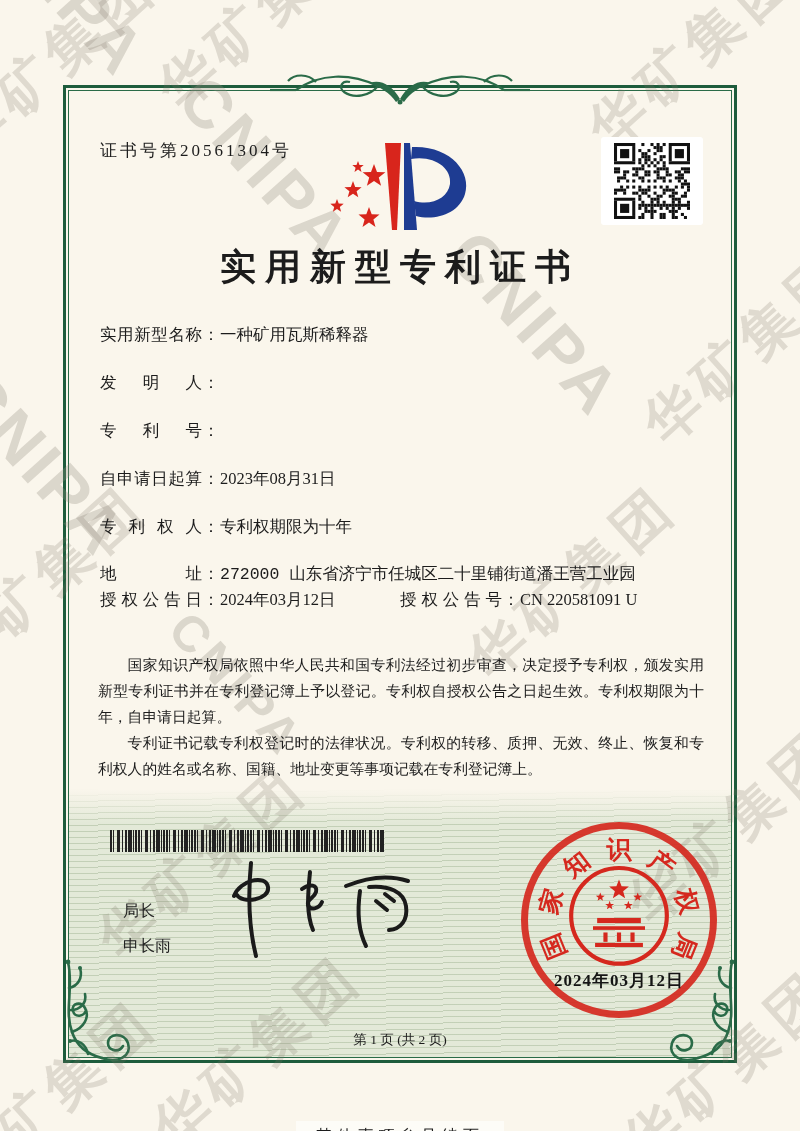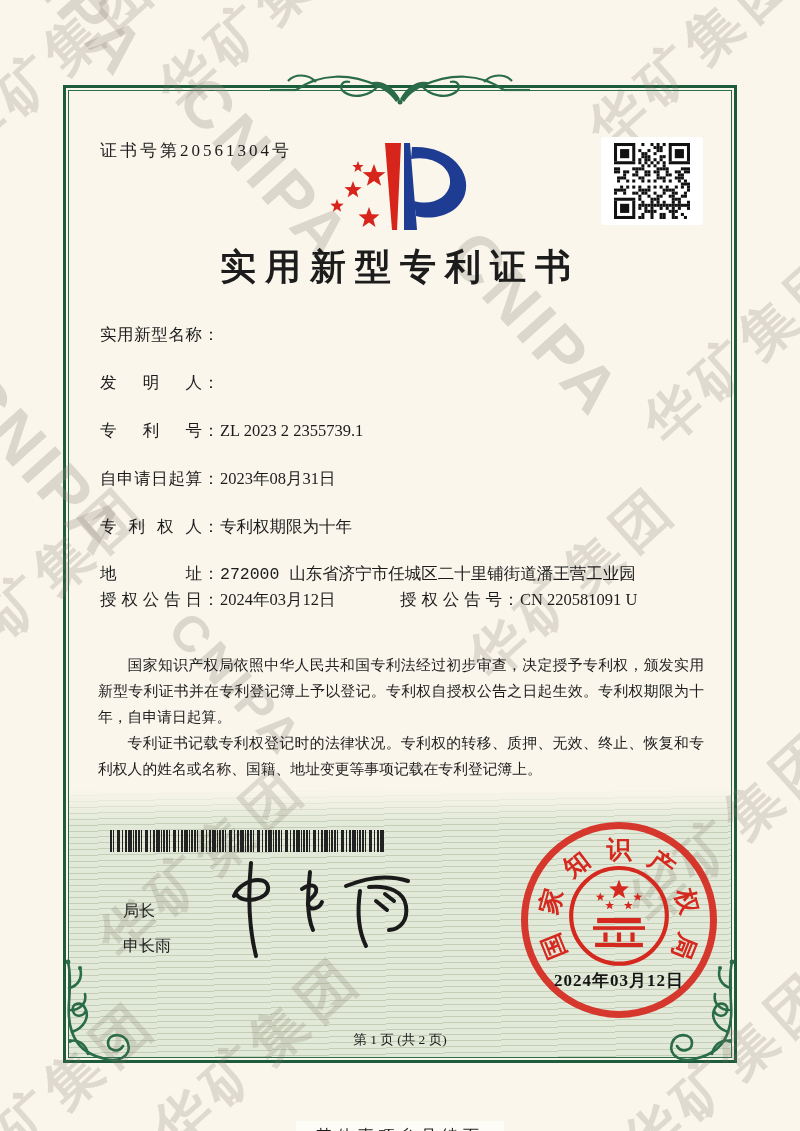--- a/index.html
+++ b/index.html
@@ -365,29 +365,29 @@
         <rect x="69" y="72" width="3" height="3" fill="#111"></rect>
       </svg>
   </div>
 
   <div class="title">实用新型专利证书</div>
 
   <div class="fields">
     <div class="frow">
       <span class="flabel">实用新型名称</span>
         <span class="fcolon">：</span>
+      <span class="fvalue">一种矿用瓦斯稀释器</span>
     </div>
     <div class="frow">
       <span class="flabel">发明人</span>
         <span class="fcolon">：</span>
     </div>
     <div class="frow">
       <span class="flabel">专利号</span>
         <span class="fcolon">：</span>
-      <span class="fvalue">ZL 2023 2 2355739.1</span>
     </div>
     <div class="frow">
       <span class="flabel">自申请日起算</span>
         <span class="fcolon">：</span>
       <span class="fvalue">2023年08月31日</span>
     </div>
     <div class="frow">
       <span class="flabel">专利权人</span>
         <span class="fcolon">：</span>
       <span class="fvalue">专利权期限为十年</span>

